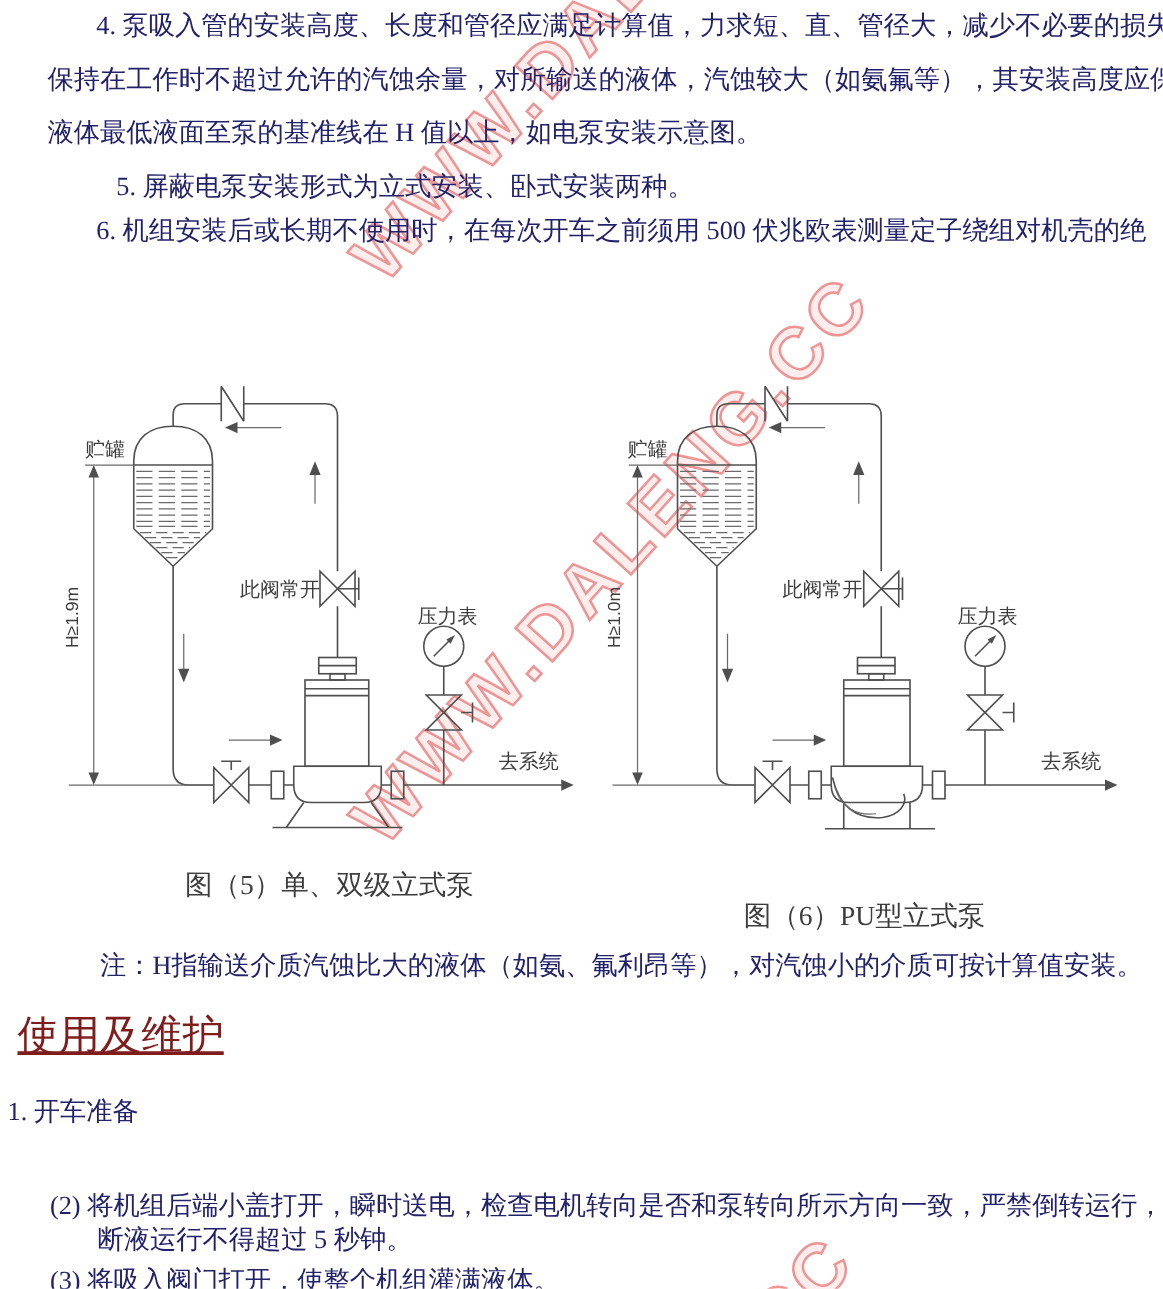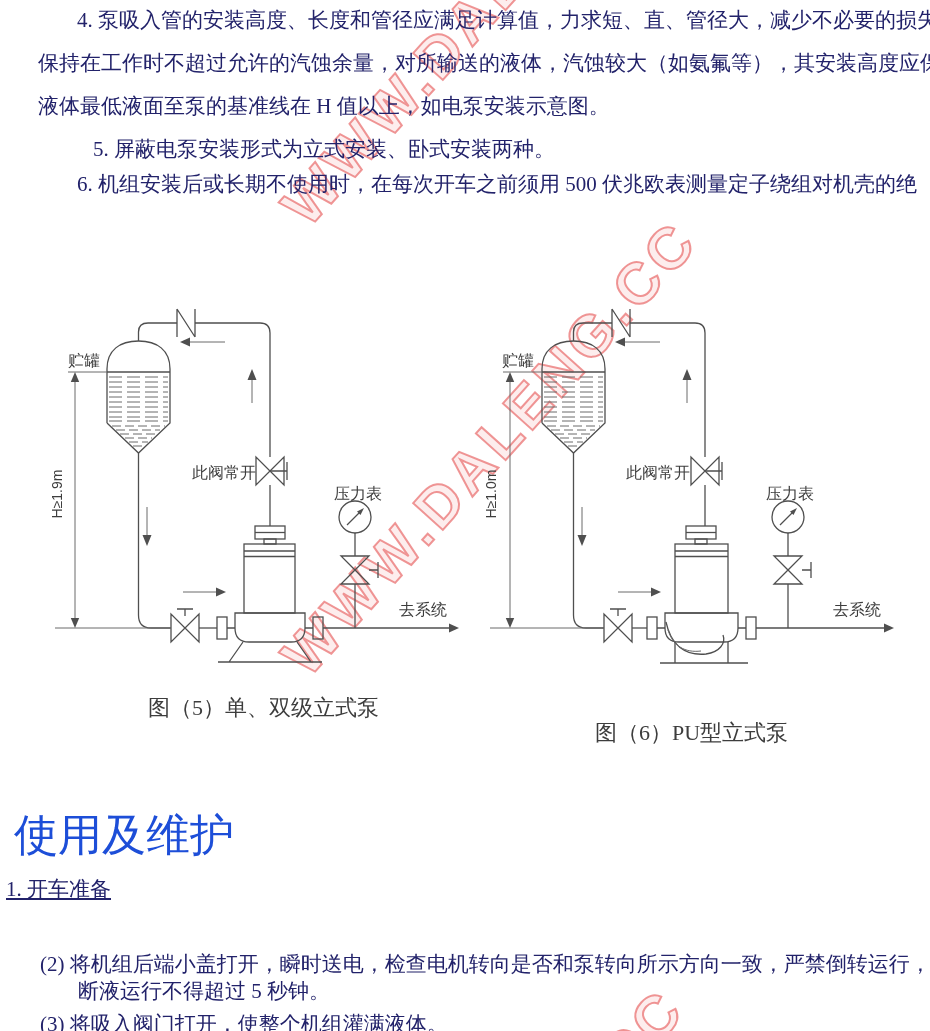--- a/index.html
+++ b/index.html
@@ -4,21 +4,21 @@
 <style>
   html,body{margin:0;padding:0;}
   body{width:930px;height:1031px;position:relative;overflow:hidden;background:#ffffff;
        font-family:"Liberation Serif","DejaVu Serif",serif;}
   #page{position:absolute;inset:0;width:930px;height:1031px;overflow:hidden;background:#fff;}
   .line{position:absolute;white-space:nowrap;color:#22226a;font-size:21px;line-height:24px;}
   .dlabel{position:absolute;white-space:nowrap;color:#3d3d3d;font-size:16px;line-height:18px;}
   .caption{position:absolute;color:#3d3d3d;font-size:22px;text-align:center;white-space:nowrap;}
   .hlabel{position:absolute;color:#3d3d3d;font-size:14px;font-family:"Liberation Sans","DejaVu Sans",sans-serif;
           width:90px;text-align:center;transform:rotate(-90deg);white-space:nowrap;}
-  .heading{position:absolute;color:#1d4ed8;font-size:44px;white-space:nowrap;}
+  .heading{position:absolute;color:#7f1d1d;font-size:33px;white-space:nowrap;text-decoration:underline;}
   .wm{position:absolute;font-family:"Liberation Sans","DejaVu Sans",sans-serif;font-weight:700;
       font-size:58px;letter-spacing:5px;white-space:nowrap;color:rgba(247,195,195,0.30);
       -webkit-text-stroke:2px rgba(233,110,110,0.72);transform-origin:0 50%;transform:rotate(-48deg);
       pointer-events:none;}
   svg{position:absolute;}
   svg .ln{stroke:#4f4f4f;stroke-width:1.3;fill:none;}
   svg .thin{stroke:#6a6a6a;stroke-width:1;fill:none;}
   svg .hd{fill:#4f4f4f;stroke:none;}
 </style>
 </head>
@@ -233,21 +233,22 @@
     </g>
   </svg>
 
   <div class="dlabel" style="left:502px;top:352px;">贮罐</div>
   <div class="hlabel" style="left:446px;top:486px;">H≥1.0m</div>
   <div class="dlabel" style="left:626px;top:464px;">此阀常开</div>
   <div class="dlabel" style="left:766px;top:485px;">压力表</div>
   <div class="dlabel" style="left:833px;top:601px;">去系统</div>
   <div class="caption" style="left:595px;top:718px;width:165px;">图（6）PU型立式泵</div>
 
+  <div class="line" style="left:80px;top:760px;">注：H指输送介质汽蚀比大的液体（如氨、氟利昂等），对汽蚀小的介质可按计算值安装。</div>
 
   <div class="heading" style="left:14px;top:806px;">使用及维护</div>
 
-  <div class="line" style="left:6px;top:877px;text-decoration:underline;">1. 开车准备</div>
+  <div class="line" style="left:6px;top:877px;">1. 开车准备</div>
   <div class="line" style="left:40px;top:952px;">(2) 将机组后端小盖打开，瞬时送电，检查电机转向是否和泵转向所示方向一致，严禁倒转运行，</div>
   <div class="line" style="left:78px;top:979px;">断液运行不得超过 5 秒钟。</div>
   <div class="line" style="left:40px;top:1012px;">(3) 将吸入阀门打开，使整个机组灌满液体。</div>
 
 </div>
 
 </body></html>

